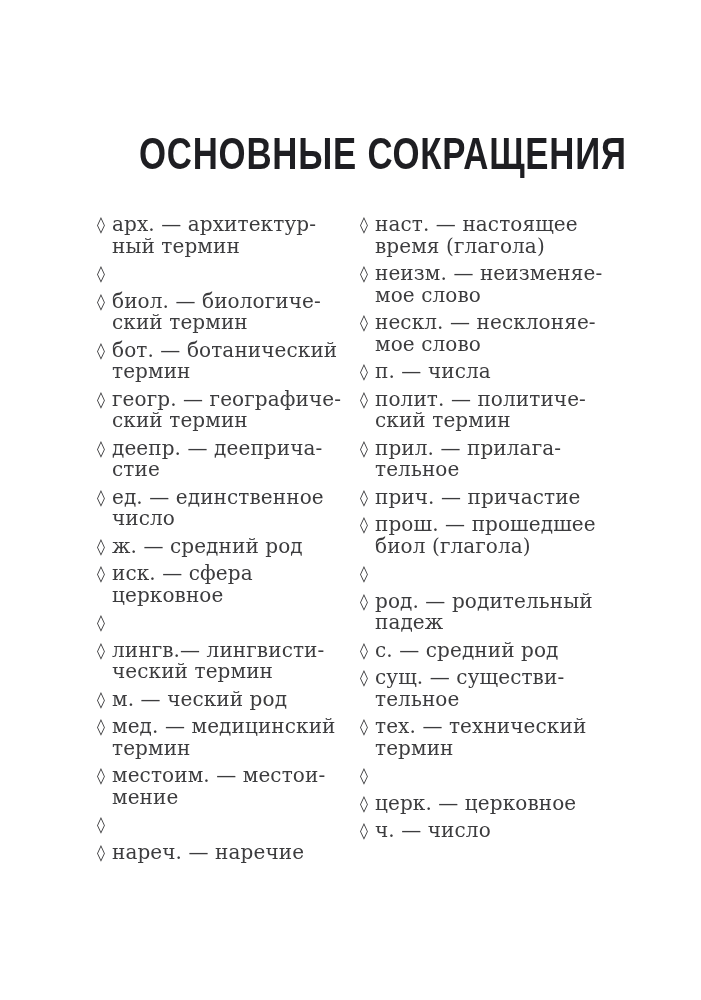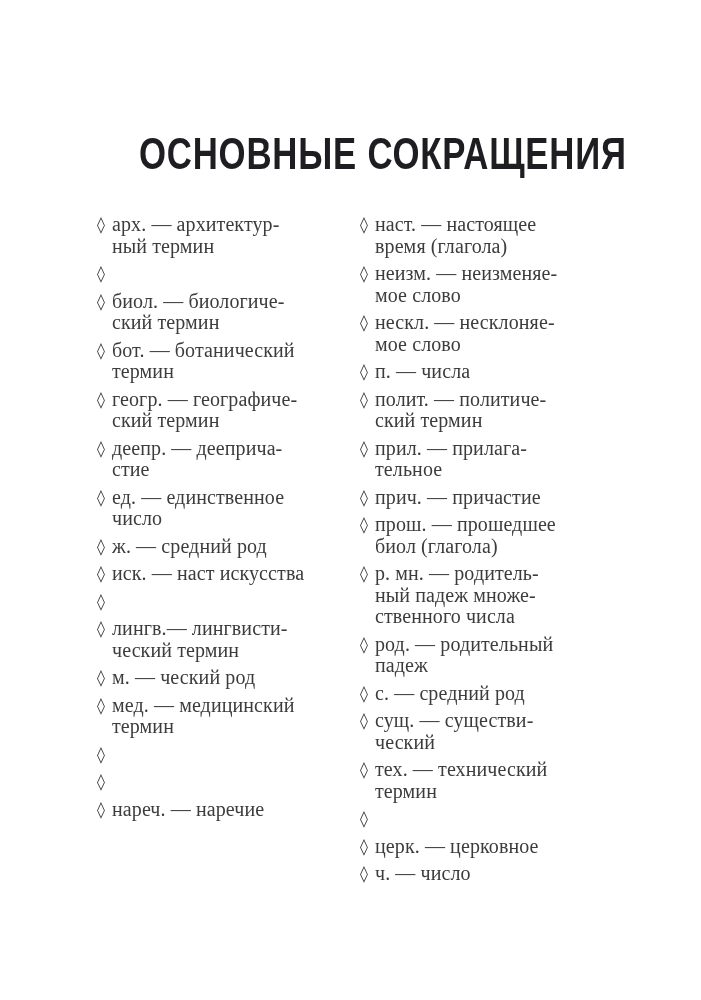--- a/index.html
+++ b/index.html
@@ -53,21 +53,20 @@
   .bullet{
     flex:none;
     width:15px;
     font-size:16px;
     line-height:21.5px;
     color:var(--text);
   }
   .entry-text{
     white-space:pre-line;
     letter-spacing:0.1px;
-    font-family:Liberation Serif, serif;
   }
 </style>
 </head>
 <body>
 
 <div class="page">
   <h1 class="page-title">ОСНОВНЫЕ СОКРАЩЕНИЯ</h1>
   <div class="columns">
     <div class="column column-left">
         <div class="entry">
@@ -102,41 +101,43 @@
           <span class="bullet">◊</span>
           <span class="entry-text">ед. — единственное
 число</span>
         </div>
         <div class="entry">
           <span class="bullet">◊</span>
           <span class="entry-text">ж. — средний род</span>
         </div>
         <div class="entry">
           <span class="bullet">◊</span>
-          <span class="entry-text">иск. — наст искусства</span>
+          <span class="entry-text">иск. — сфера церковное</span>
         </div>
         <div class="entry">
           <span class="bullet">◊</span>
         </div>
         <div class="entry">
           <span class="bullet">◊</span>
           <span class="entry-text">лингв.— лингвисти-
 ческий термин</span>
         </div>
         <div class="entry">
           <span class="bullet">◊</span>
           <span class="entry-text">м. — ческий род</span>
         </div>
         <div class="entry">
           <span class="bullet">◊</span>
           <span class="entry-text">мед. — медицинский
 термин</span>
         </div>
         <div class="entry">
           <span class="bullet">◊</span>
+          <span class="entry-text">местоим. — местои-
+мение</span>
         </div>
         <div class="entry">
           <span class="bullet">◊</span>
         </div>
         <div class="entry">
           <span class="bullet">◊</span>
           <span class="entry-text">нареч. — наречие</span>
         </div>
       </div>
     <div class="column column-right">
@@ -173,37 +174,34 @@
           <span class="bullet">◊</span>
           <span class="entry-text">прич. — причастие</span>
         </div>
         <div class="entry">
           <span class="bullet">◊</span>
           <span class="entry-text">прош. — прошедшее
 биол (глагола)</span>
         </div>
         <div class="entry">
           <span class="bullet">◊</span>
-          <span class="entry-text">р. мн. — родитель-
-ный падеж множе-
-ственного числа</span>
         </div>
         <div class="entry">
           <span class="bullet">◊</span>
           <span class="entry-text">род. — родительный
 падеж</span>
         </div>
         <div class="entry">
           <span class="bullet">◊</span>
           <span class="entry-text">с. — средний род</span>
         </div>
         <div class="entry">
           <span class="bullet">◊</span>
           <span class="entry-text">сущ. — существи-
-ческий</span>
+тельное</span>
         </div>
         <div class="entry">
           <span class="bullet">◊</span>
           <span class="entry-text">тех. — технический
 термин</span>
         </div>
         <div class="entry">
           <span class="bullet">◊</span>
         </div>
         <div class="entry">

